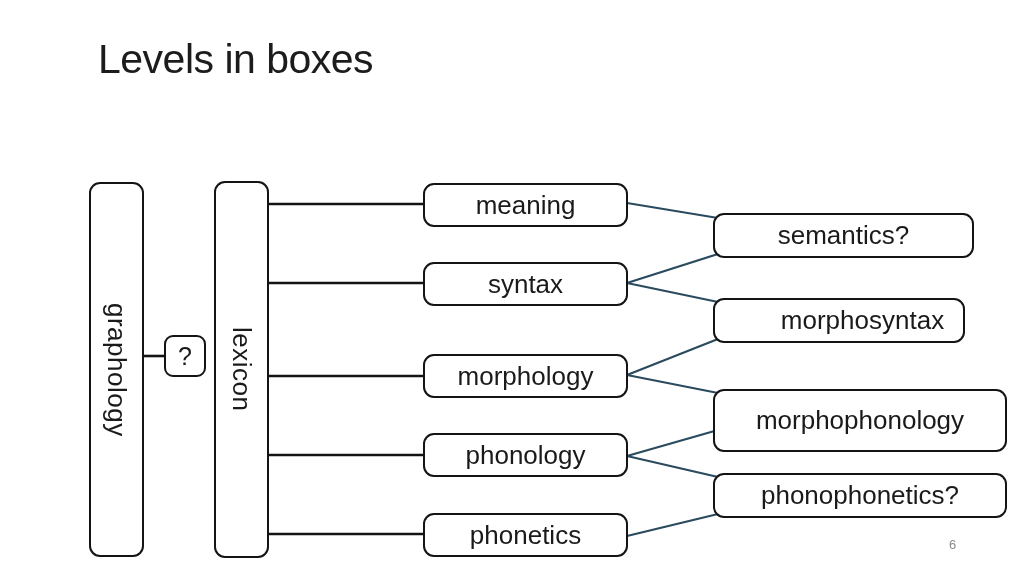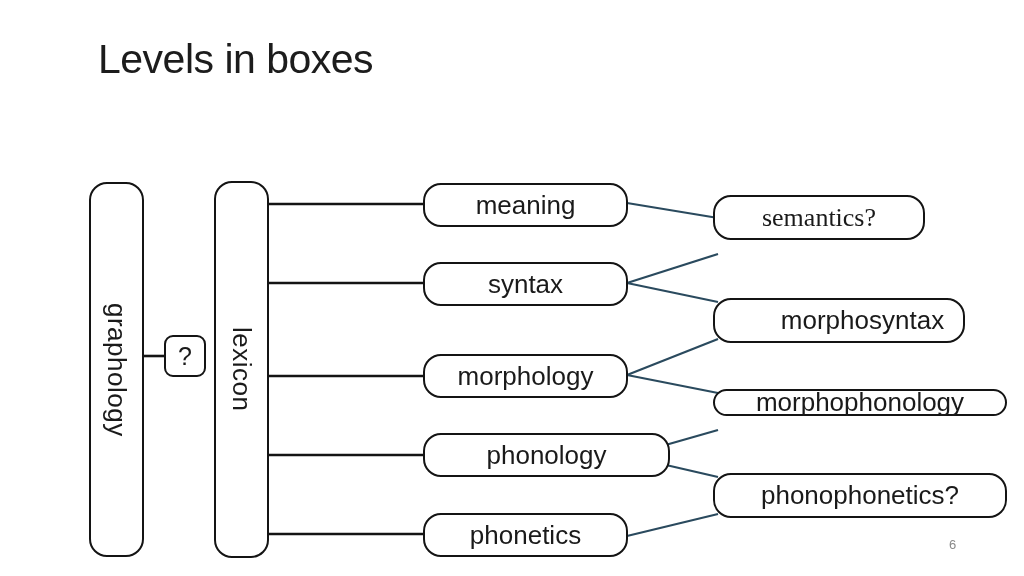--- a/index.html
+++ b/index.html
@@ -29,21 +29,21 @@
   .connectors {
     position: absolute;
     left: 0;
     top: 0;
   }
   .box {
     position: absolute;
     box-sizing: border-box;
     background: #ffffff;
     border: 2.4px solid #141414;
-    border-radius: 18px;
+    border-radius: 11px;
     display: flex;
     align-items: center;
     justify-content: center;
     font-size: 26px;
     color: #1a1a1a;
     white-space: nowrap;
   }
   .vtext {
     writing-mode: vertical-rl;
     letter-spacing: 0.5px;
@@ -100,34 +100,34 @@
 
   <div class="box" style="left:407px; top:183px; width:205px; height:44px;">
     <span>meaning</span>
   </div>
   <div class="box" style="left:407px; top:262px; width:205px; height:44px;text-align:center;">
     <span>syntax</span>
   </div>
   <div class="box" style="left:407px; top:354px; width:205px; height:44px;">
     <span>morphology</span>
   </div>
-  <div class="box" style="left:407px; top:433px; width:247px; height:44px;">
+  <div class="box" style="left:407px; top:433px; width:205px; height:44px;">
     <span>phonology</span>
   </div>
   <div class="box" style="left:407px; top:513px; width:205px; height:44px;text-align:center;">
     <span>phonetics</span>
   </div>
 
-  <div class="box" style="left:697px; top:195px; width:212px; height:45px;font-family:Liberation Serif, serif;">
+  <div class="box" style="left:697px; top:213px; width:261px; height:45px;">
     <span>semantics?</span>
   </div>
   <div class="box" style="left:697px; top:298px; width:252px; height:45px;padding-left:47px;">
     <span>morphosyntax</span>
   </div>
-  <div class="box" style="left:697px; top:389px; width:294px; height:27px;">
+  <div class="box" style="left:697px; top:389px; width:294px; height:63px;">
     <span>morphophonology</span>
   </div>
   <div class="box" style="left:697px; top:473px; width:294px; height:45px;align-items:center;">
     <span>phonophonetics?</span>
   </div>
 
   <div class="page-number">6</div>
 
 </div>
 

